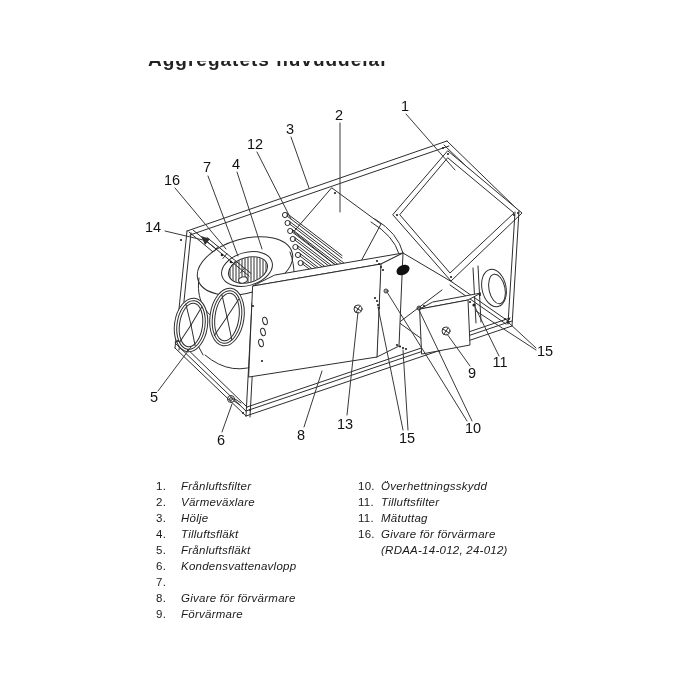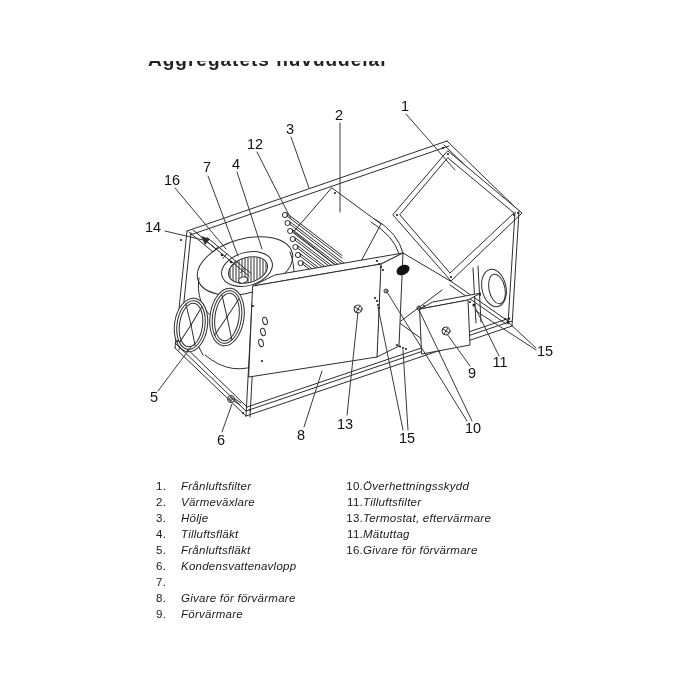--- a/index.html
+++ b/index.html
@@ -19,21 +19,21 @@
     display:block;margin-top:-12px;
     font-size:19px;font-weight:bold;letter-spacing:1px;white-space:nowrap;
     color:#222;
   }
 
   svg.diagram{position:absolute;left:0;top:0;}
 
   .legend{position:absolute;top:478px;left:0;font-size:11.5px;line-height:16px;letter-spacing:.25px;}
   .col{position:absolute;top:0;}
   .col.left{left:156px;width:200px;}
-  .col.right{left:340px;width:235px;text-align:right;}
+  .col.right{left:358px;width:235px;}
   .row{display:flex;}
   .row .num{width:25px;flex:none;}
   .col.right .row .num{width:23px;}
   .row .txt{white-space:nowrap;font-style:italic;}
 </style>
 </head>
 <body>
 
 <div class="page">
 
@@ -347,30 +347,27 @@
     <div class="col right">
       <div class="row">
           <span class="num">10.</span>
           <span class="txt">Överhettningsskydd</span>
         </div>
       <div class="row">
           <span class="num">11.</span>
           <span class="txt">Tilluftsfilter</span>
         </div>
       <div class="row">
-          <span class="num">13.</span>
-          <span class="txt">Termostat, eftervärmare</span>
-        </div>
-      <div class="row">
           <span class="num">11.</span>
           <span class="txt">Mätuttag</span>
         </div>
       <div class="row">
           <span class="num">16.</span>
           <span class="txt">Givare för förvärmare</span>
         </div>
       <div class="row">
           <span class="num"></span>
+          <span class="txt">(RDAA-14-012, 24-012)</span>
         </div>
     </div>
   </div>
 
 </div>
 
 </body></html>

